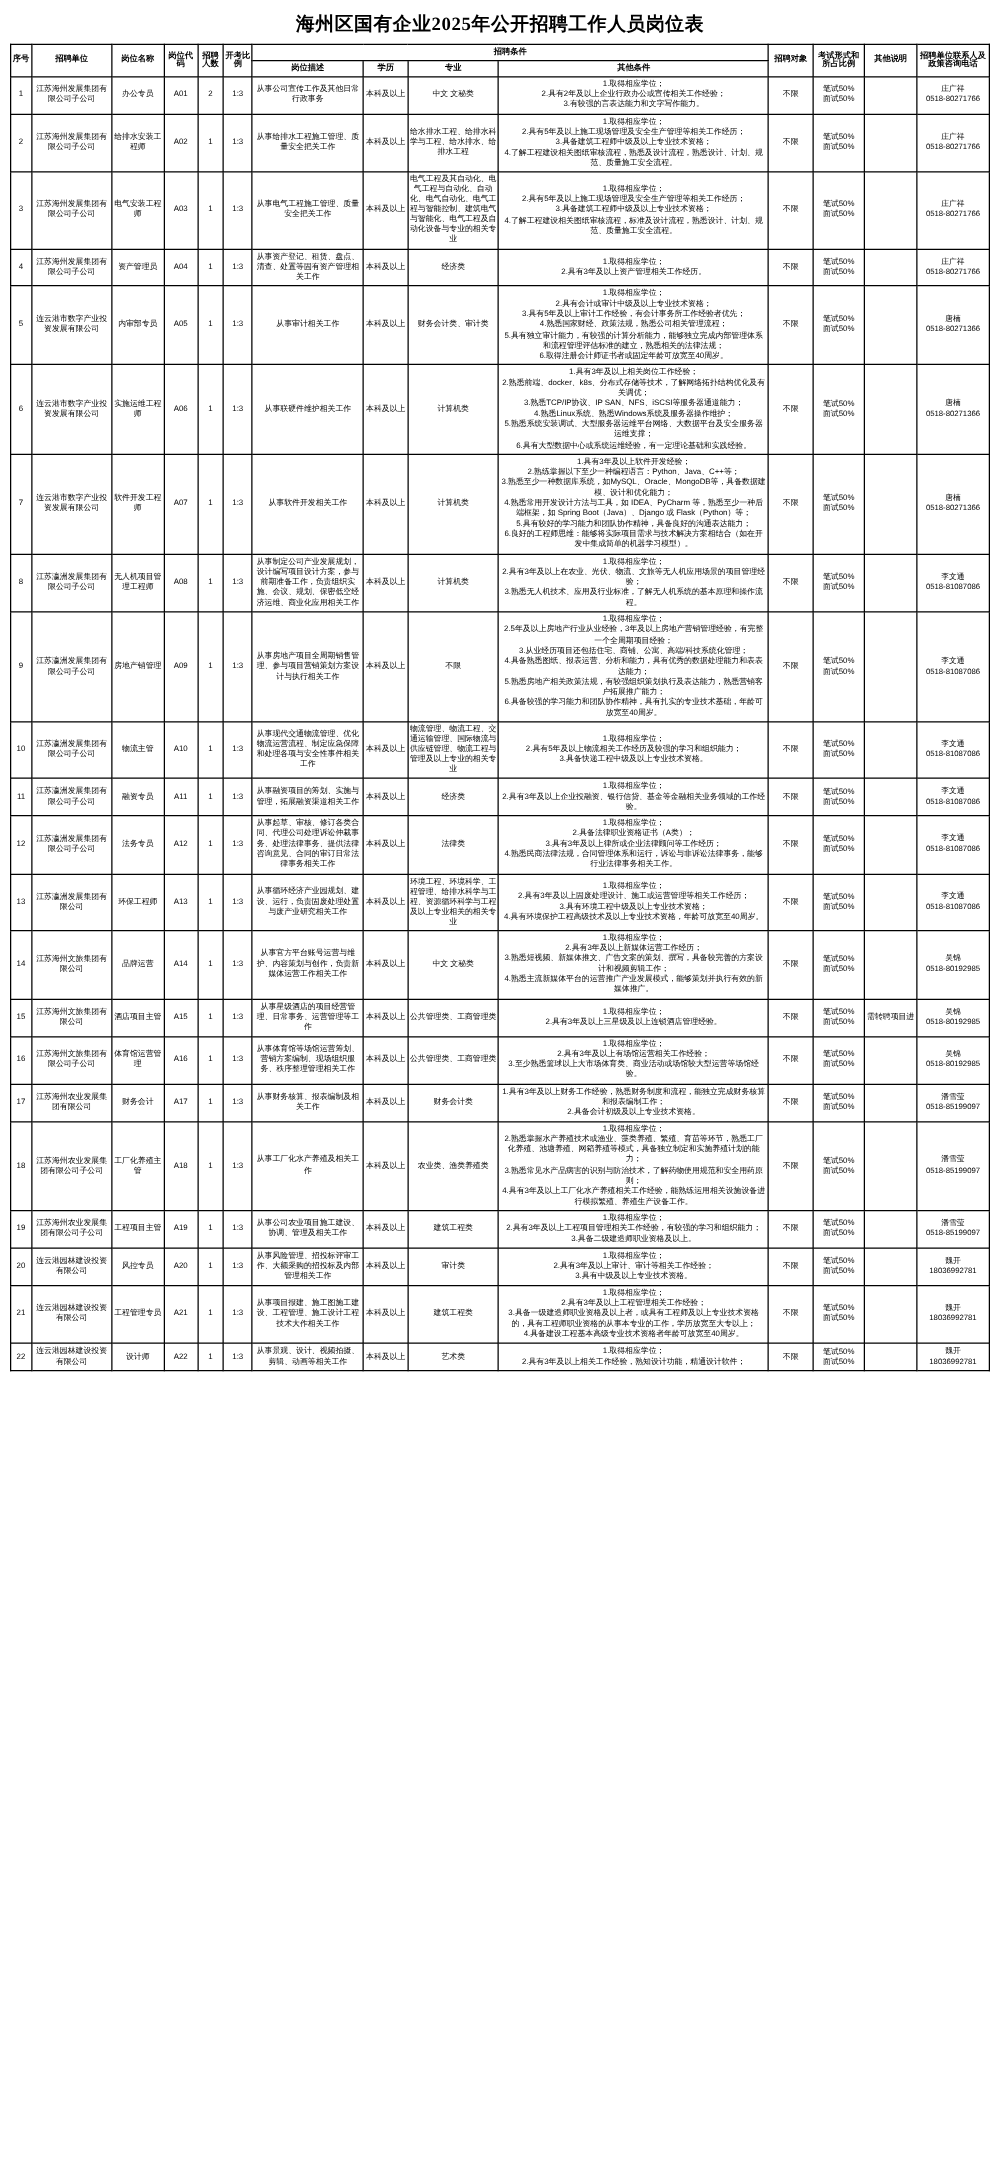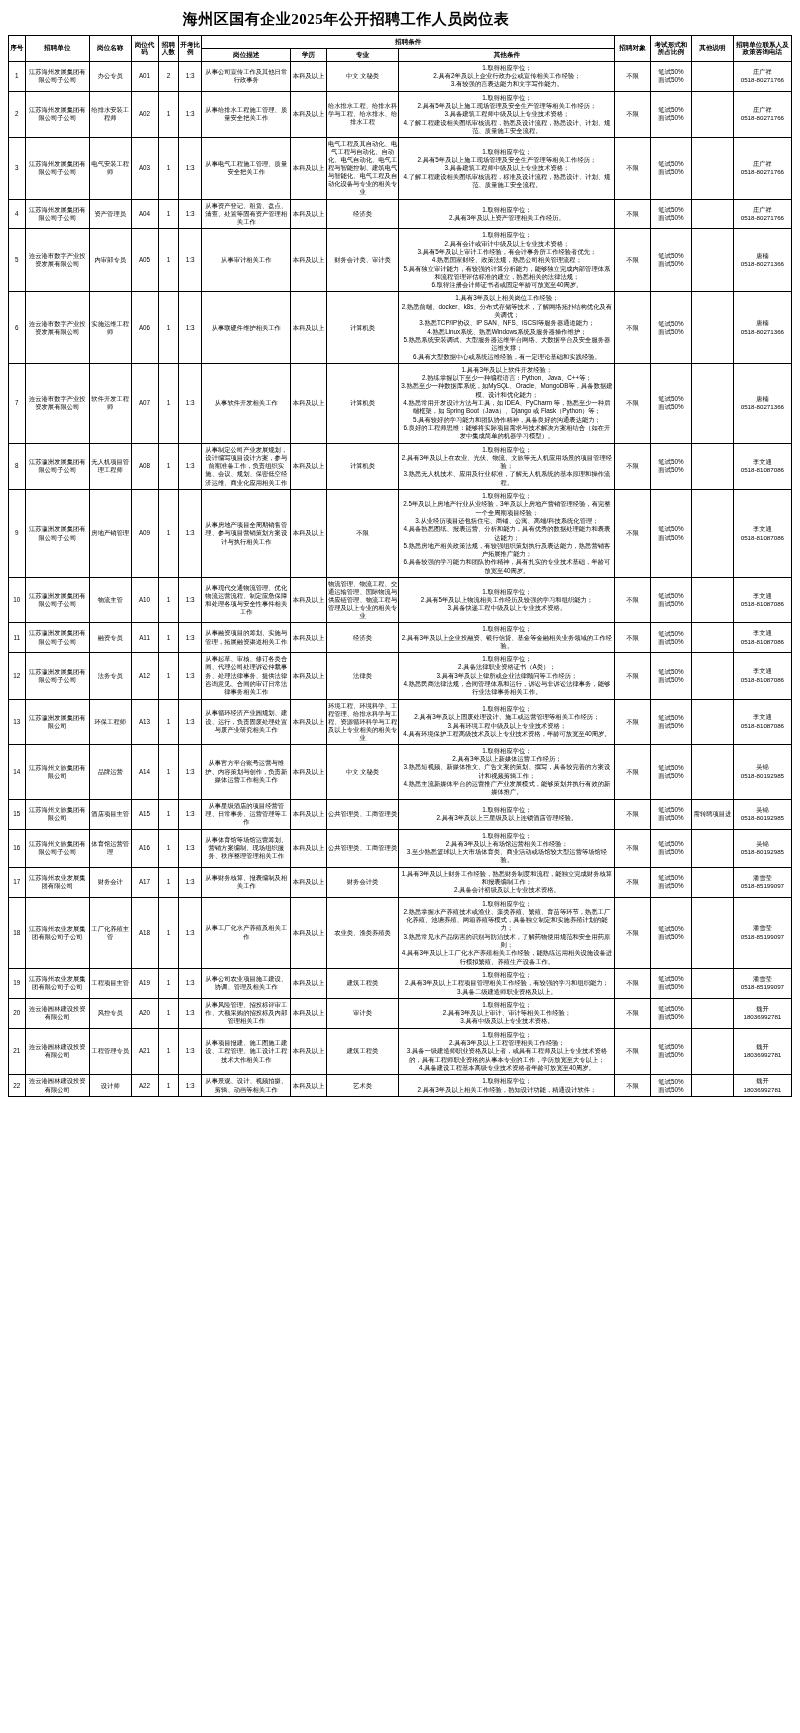--- a/index.html
+++ b/index.html
@@ -6,21 +6,21 @@
   html, body {
     margin: 0; padding: 0;
     background: #ffffff;
   }
   body {
     width: 800px;
     font-family: "Liberation Sans", sans-serif;
     color: #000;
   }
   .page {
-    width: 692px;
+    width: 800px;
     padding: 6px 8px 10px 8px;
   }
   .doc-title {
     text-align: center;
     font-size: 15px;
     font-weight: bold;
     letter-spacing: 0.5px;
     padding: 4px 0 6px 0;
     font-family: "Liberation Serif", serif;
   }

